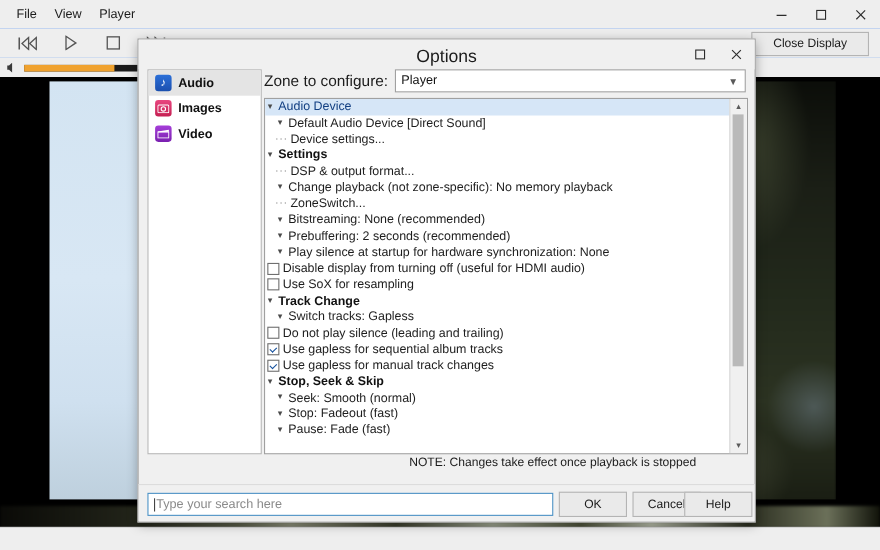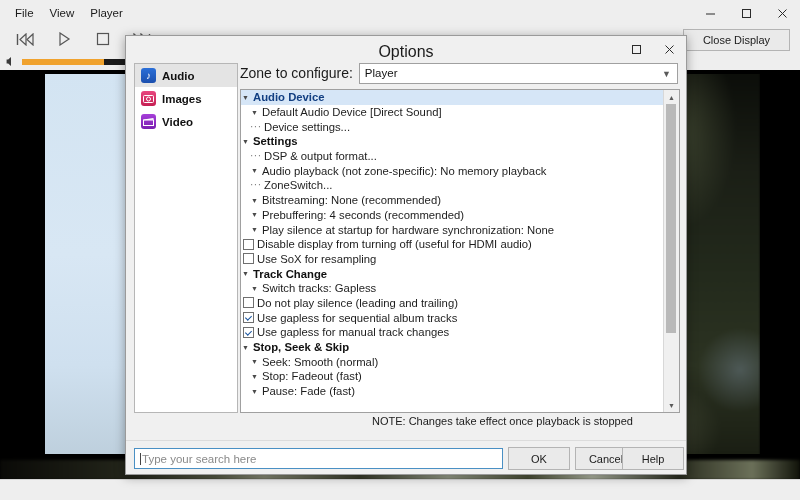--- a/index.html
+++ b/index.html
@@ -91,21 +91,21 @@
   .combo .caret{position:absolute;right:6px;top:5px;color:#5a5a5a;font-size:9px;}
 
   .listbox{position:relative;margin-top:6px;width:438px;height:322px;background:#fff;border:1px solid #a0a0a0;overflow:hidden;}
   .list-inner{position:absolute;left:0;top:0;right:15px;bottom:0;overflow:hidden;}
   .row{display:flex;align-items:center;height:14.7px;font-size:11.3px;white-space:nowrap;}
   .row.group{background:transparent;}
   .row.group.sel{background:#d6e6f7;}
   .row .tri{width:9px;text-align:center;color:#4a4a4a;font-size:7px;flex:0 0 auto;}
   .row .dots{width:11px;text-align:center;color:#777;font-size:10px;letter-spacing:.5px;flex:0 0 auto;line-height:8px;}
   .row .txt{padding-left:3px;}
-  .row.group .txt{font-weight:bold;color:#123f82;}
+  .row.group .txt{font-weight:normal;color:#123f82;}
   .row.group.plain .txt{font-weight:bold;color:#111;}
   .cb{width:9px;height:9px;border:1px solid #6f6f6f;background:#fff;flex:0 0 auto;margin-left:2px;
     display:flex;align-items:center;justify-content:center;}
   .cb.on::after{content:"";width:5px;height:2.5px;border-left:1.6px solid #16529e;border-bottom:1.6px solid #16529e;
     transform:rotate(-45deg) translate(0px,-1px);}
   .ind1{padding-left:9px;}
   .row.clip{opacity:.45;overflow:hidden;height:8px;}
 
   .vscroll{position:absolute;right:0;top:0;width:15px;height:322px;background:#f0f0f0;border-left:1px solid #d8d8d8;}
   .vs-arrow{height:14px;display:flex;align-items:center;justify-content:center;color:#5a5a5a;font-size:7px;}
@@ -287,36 +287,36 @@
                 <span class="txt">Settings</span>
               </div>
               <div class="row">
                 <span class="ind1"></span>
                 <span class="dots">···</span>
                 <span class="txt">DSP &amp; output format...</span>
               </div>
               <div class="row">
                 <span class="ind1"></span>
                 <span class="tri">▼</span>
-                <span class="txt">Audio playback (not zone-specific): No memory playback</span>
+                <span class="txt">Change playback (not zone-specific): No memory playback</span>
               </div>
               <div class="row">
                 <span class="ind1"></span>
                 <span class="dots">···</span>
                 <span class="txt">ZoneSwitch...</span>
               </div>
               <div class="row">
                 <span class="ind1"></span>
                 <span class="tri">▼</span>
                 <span class="txt">Bitstreaming: None (recommended)</span>
               </div>
               <div class="row">
                 <span class="ind1"></span>
                 <span class="tri">▼</span>
-                <span class="txt">Prebuffering: 4 seconds (recommended)</span>
+                <span class="txt">Prebuffering: 2 seconds (recommended)</span>
               </div>
               <div class="row">
                 <span class="ind1"></span>
                 <span class="tri">▼</span>
                 <span class="txt">Play silence at startup for hardware synchronization: None</span>
               </div>
               <div class="row">
                 <span class="cb"></span>
                 <span class="txt">Disable display from turning off (useful for HDMI audio)</span>
               </div>

